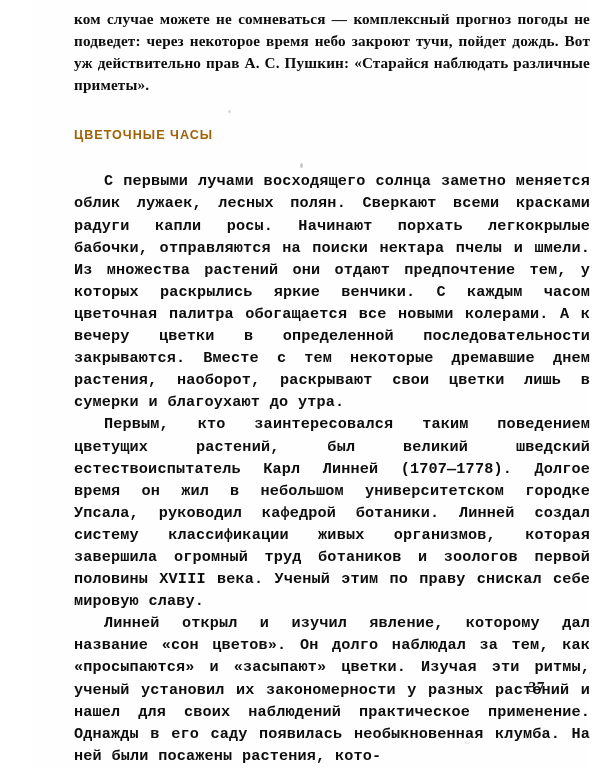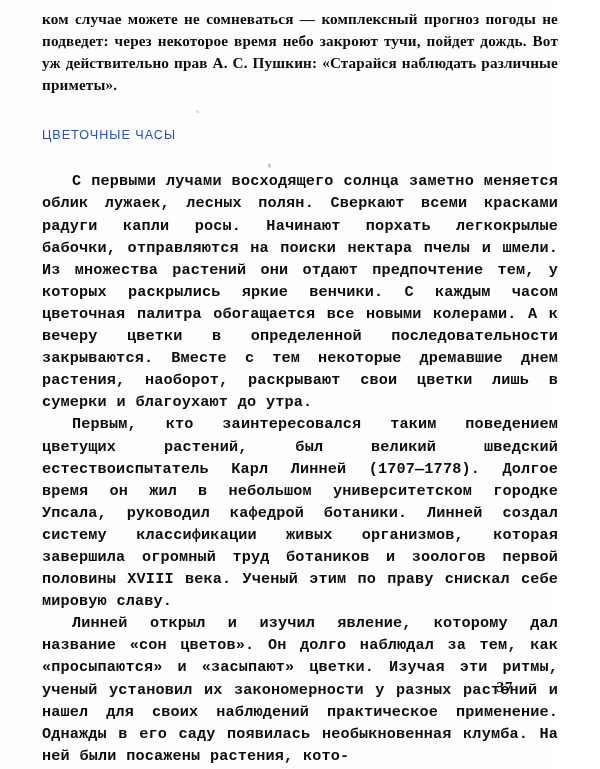--- a/index.html
+++ b/index.html
@@ -13,20 +13,21 @@
     overflow: hidden;
     font-family: "Liberation Serif", serif;
     color: #0d0d0d;
   }
   .page {
     position: relative;
     width: 556px;
     height: 769px;
     background: #fefefe;
     box-sizing: border-box;
+    margin-left: 32px;
   }
   .text-block {
     position: absolute;
     left: 42px;
     top: 8px;
     width: 516px;
   }
   p.para {
     margin: 0;
     font-size: 15.2px;
@@ -40,24 +41,24 @@
     -webkit-font-smoothing: none;
   }
   p.indent {
     text-indent: 30px;
     font-family: Liberation Mono, monospace;
   }
   .heading {
     margin: 0;
     font-family: "Liberation Sans", sans-serif;
     font-size: 12.6px;
-    font-weight: normal;
+    font-weight: bold;
     letter-spacing: 1.0px;
     text-transform: uppercase;
-    color: #1d4ed8;
+    color: #a16207;
   }
   .gap-before-heading { height: 32px; }
   .gap-after-heading  { height: 28px; }
   .page-number {
     position: absolute;
     right: 43px;
     top: 678px;
     font-family: "Liberation Serif", serif;
     font-size: 15.5px;
     font-weight: 600;

